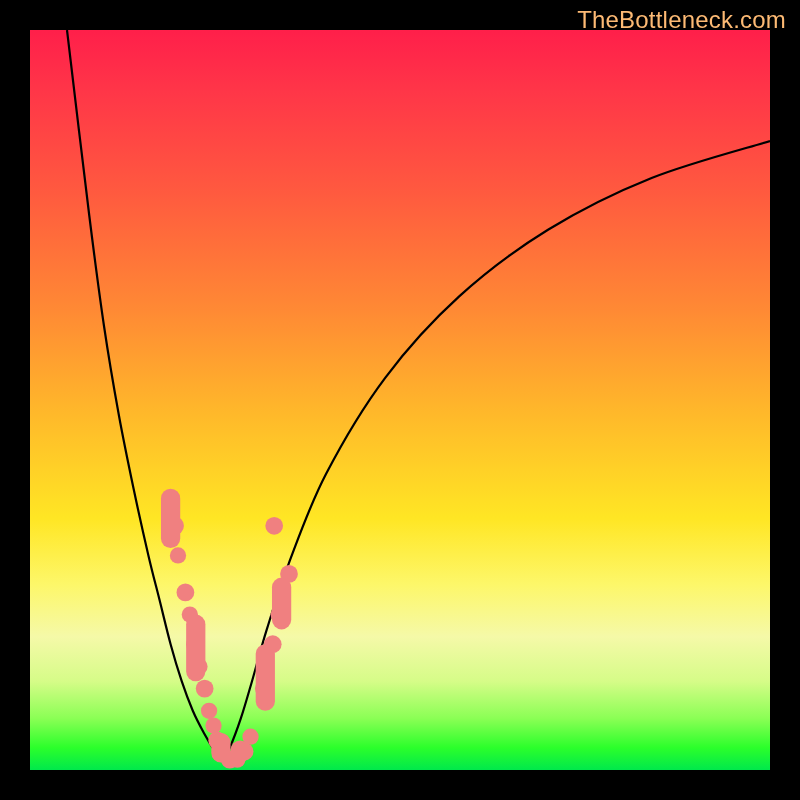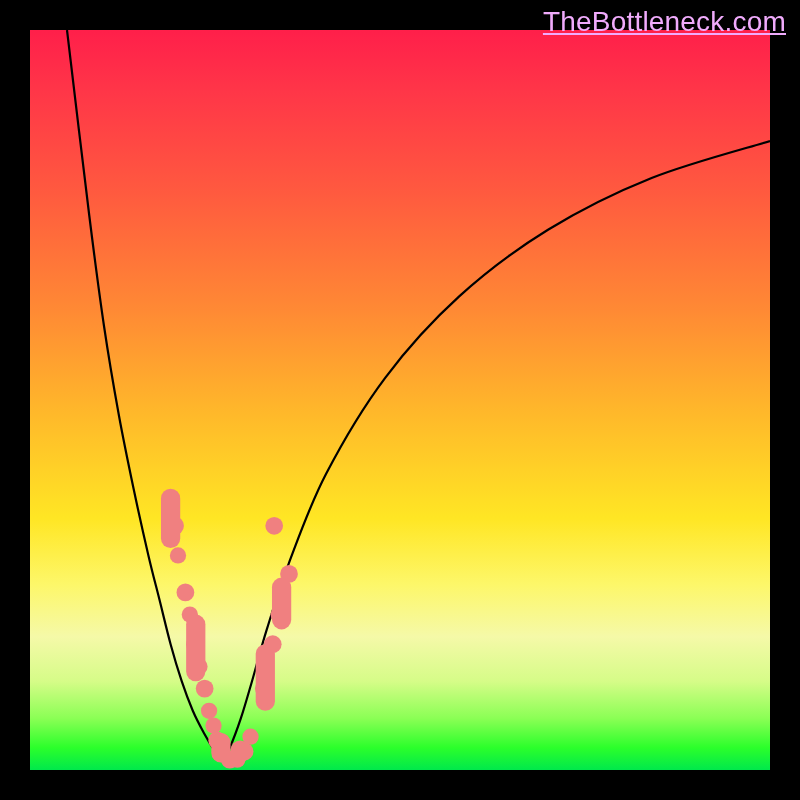--- a/index.html
+++ b/index.html
@@ -38,26 +38,25 @@
       #d6fc88 88%,
       #8bff55 93%,
       #2bff2b 97%,
       #00e84c 100%
     );
   }
   .watermark {
     position: absolute;
     top: 6px;
     right: 14px;
-    color: #f0abfc;
-    font-size: 28px;
+    color: #fdba74;
+    font-size: 24px;
     font-weight: 500;
     letter-spacing: 0.2px;
     user-select: none;
-    text-decoration: underline;
   }
   svg.curve {
     position: absolute;
     left: 0; top: 0;
     width: 740px;
     height: 740px;
   }
   .curve path {
     fill: none;
     stroke: #000;

